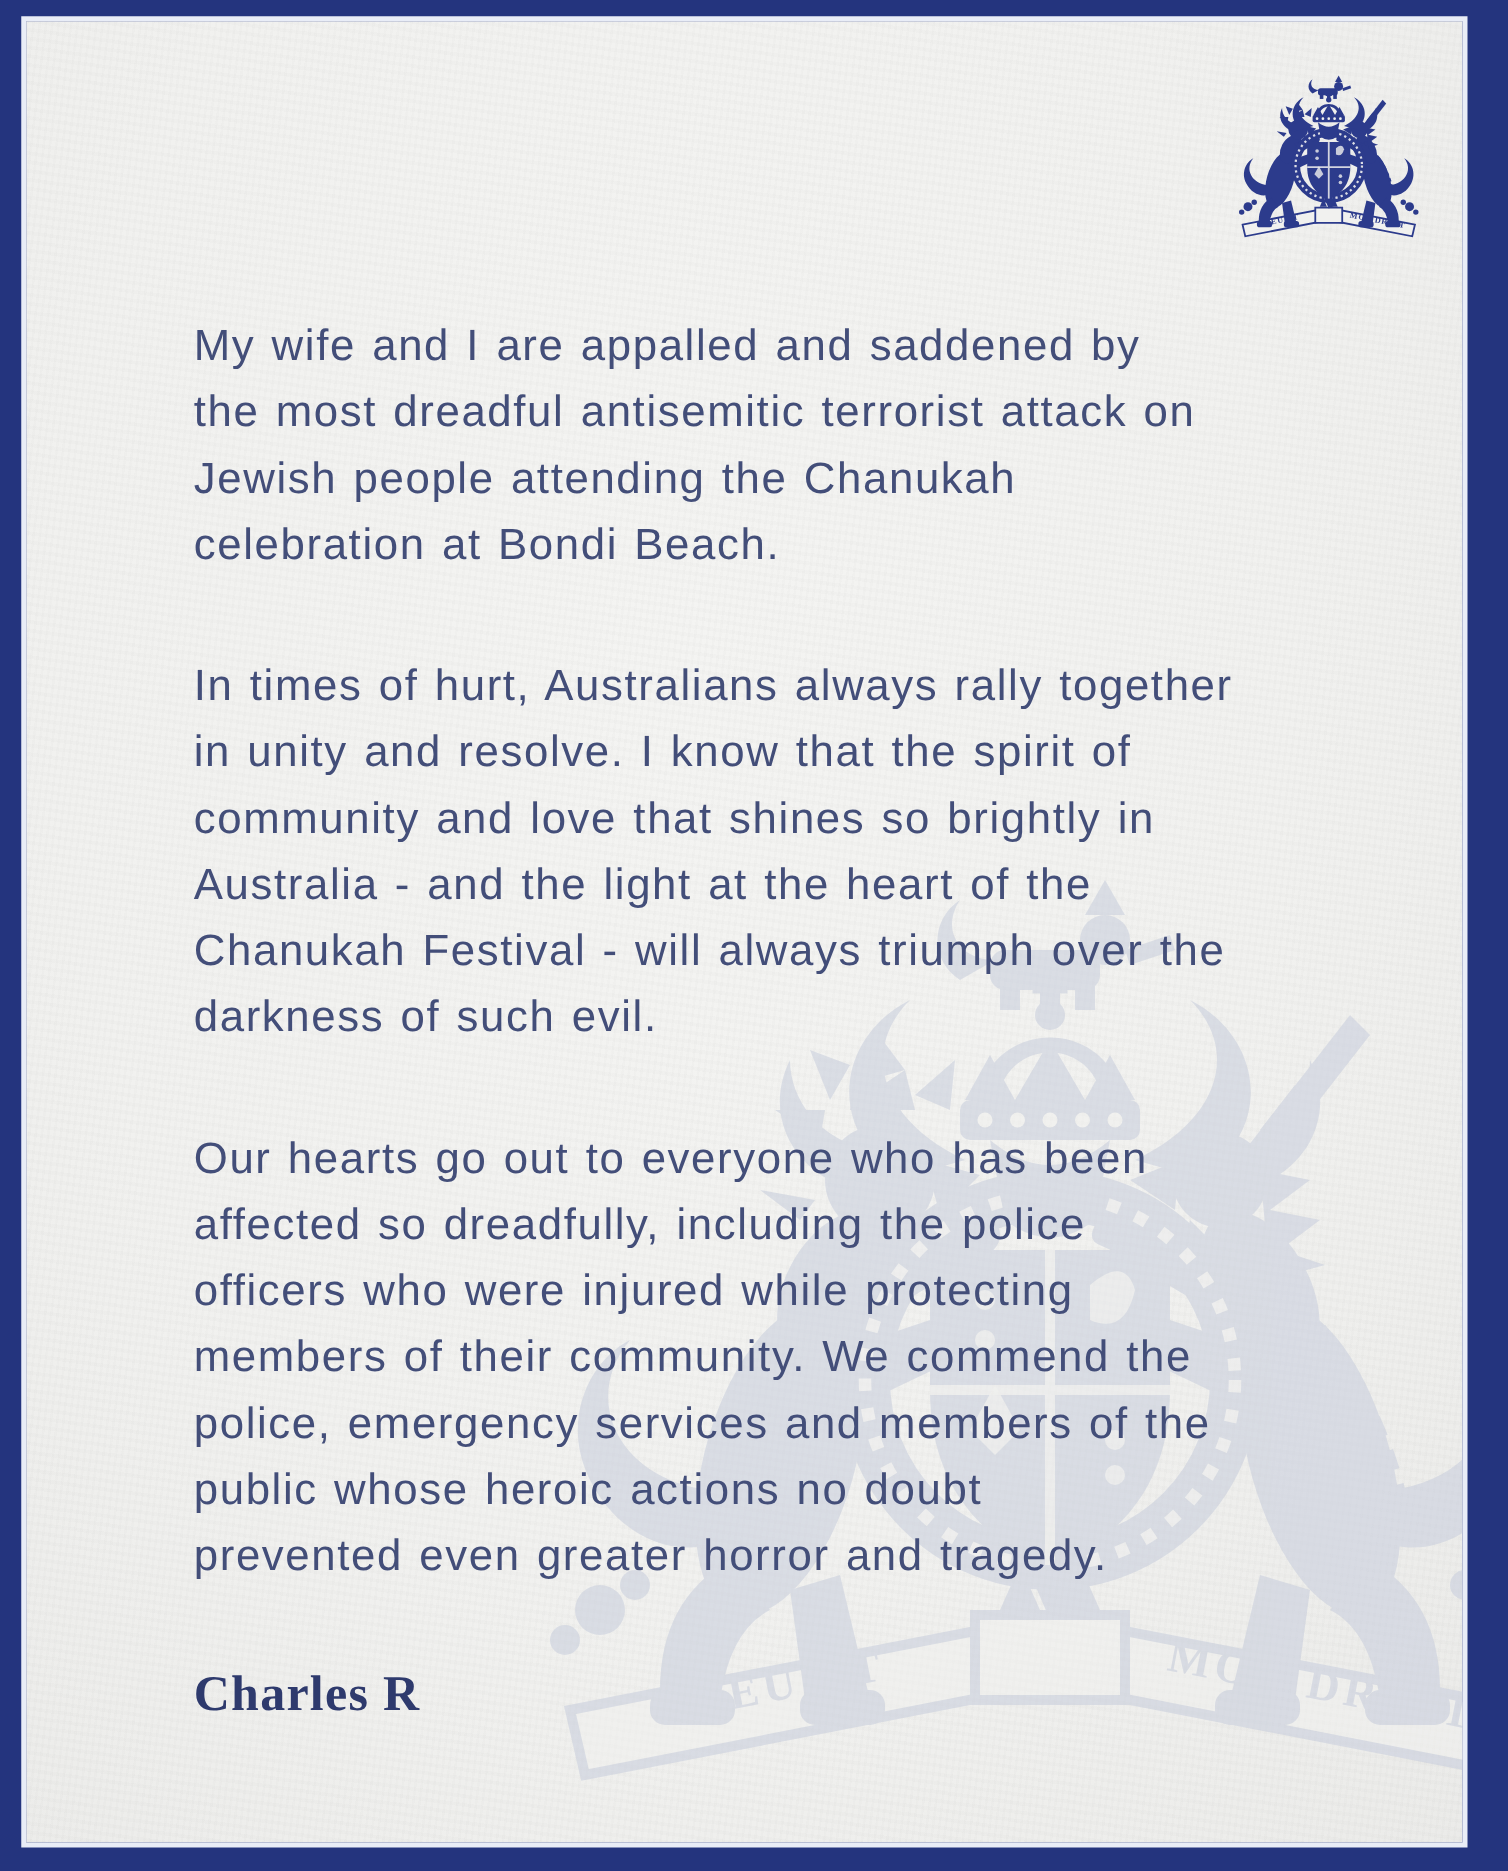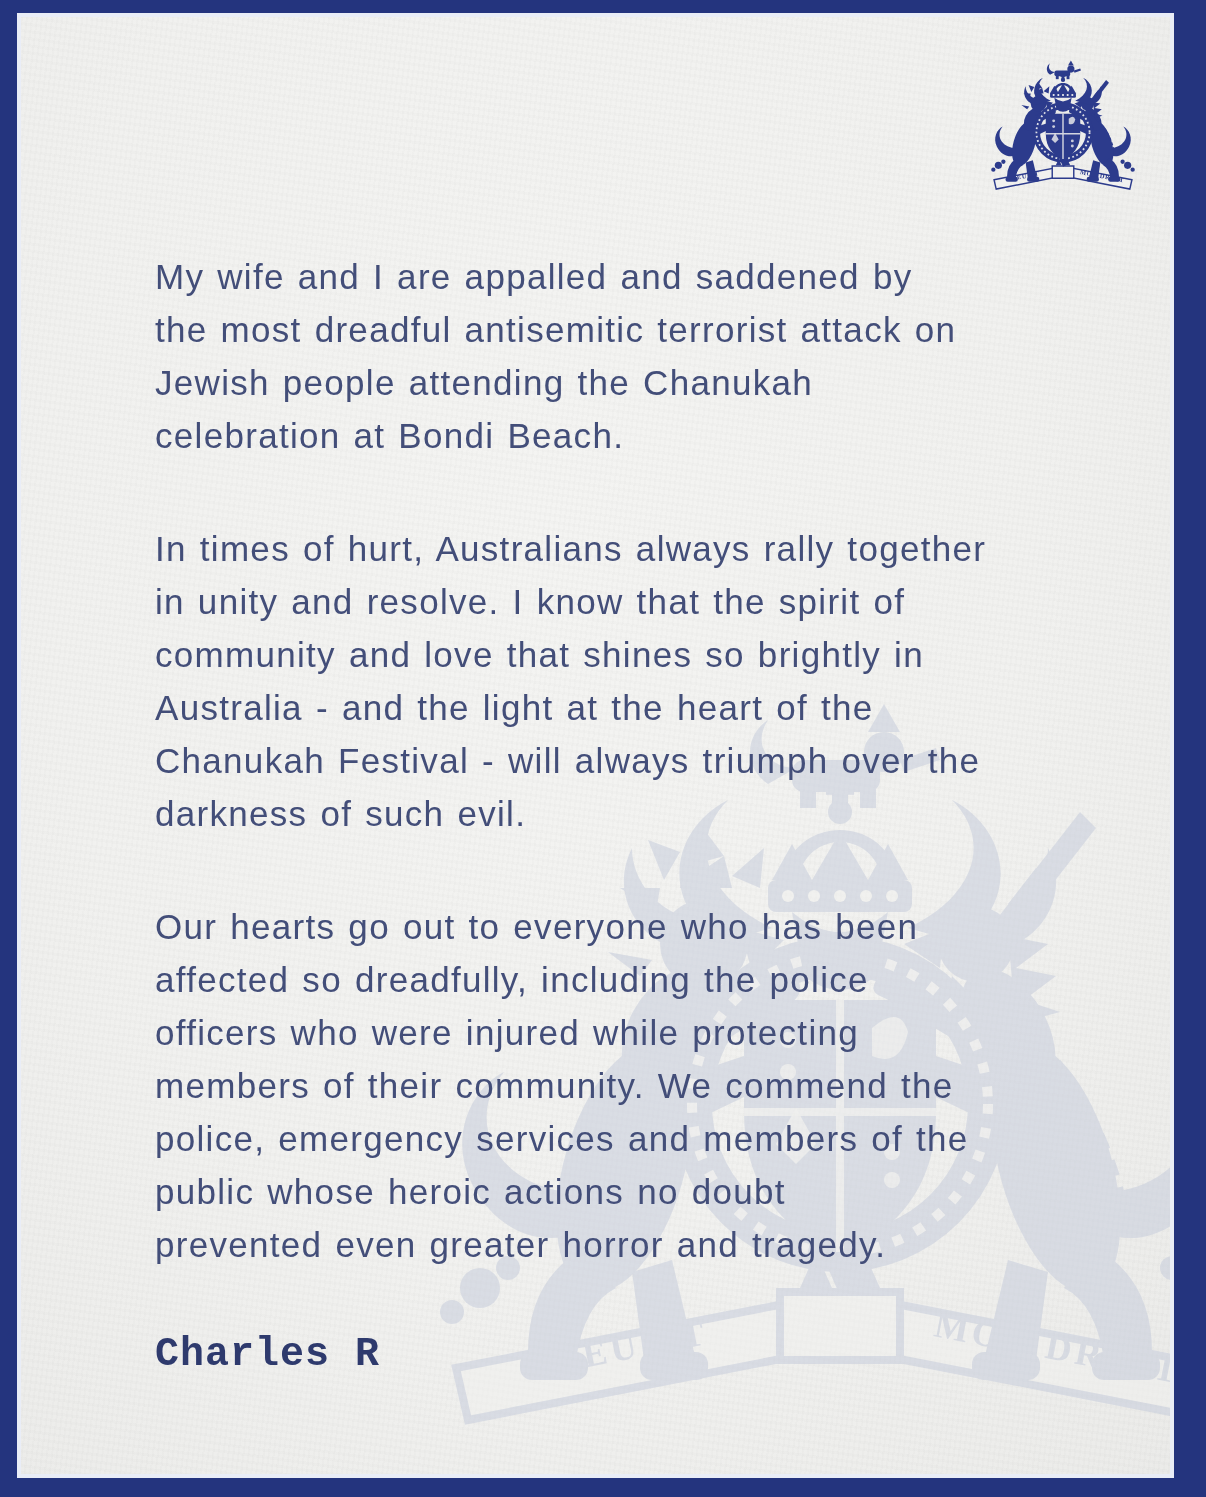--- a/index.html
+++ b/index.html
@@ -64,21 +64,21 @@
   .letter p{
     margin:0 0 60px 0;
     font-size:35px;
     line-height:53px;
     letter-spacing:1.3px;
     word-spacing:2px;
     white-space:pre-line;
   }
   .signature{
     margin-top:26px;
-    font-family:Liberation Mono, monospace;
+    font-family:Liberation Serif, serif;
     font-weight:bold;
     font-size:40px;
     line-height:48px;
     letter-spacing:1px;
     color:var(--c-signature);
   }
   .defs{position:absolute;width:0;height:0;overflow:hidden;}
   .ribbon-text{
     font-family:"Liberation Serif",serif;
     font-weight:bold;

